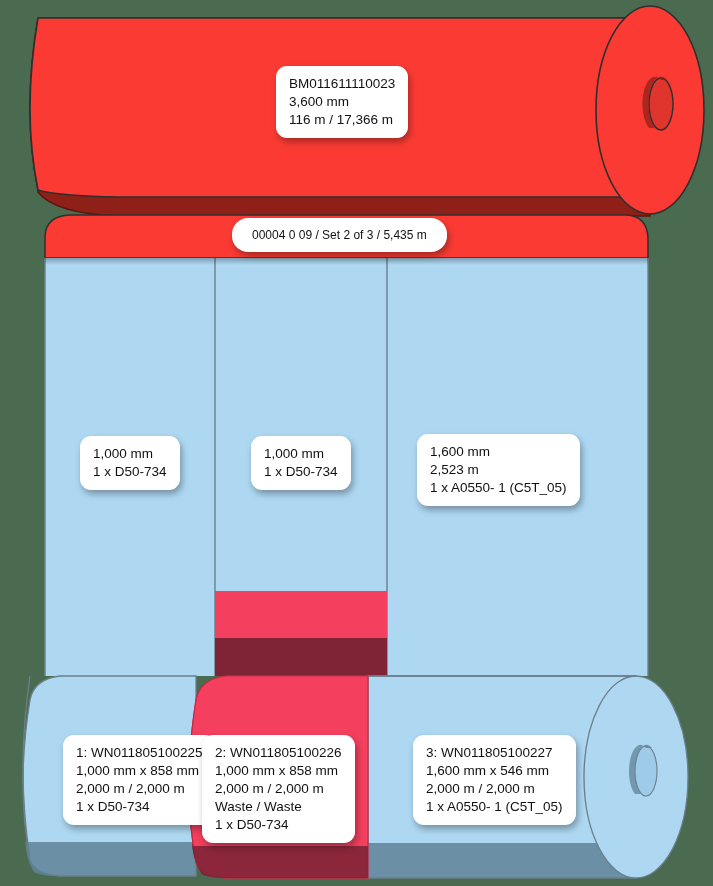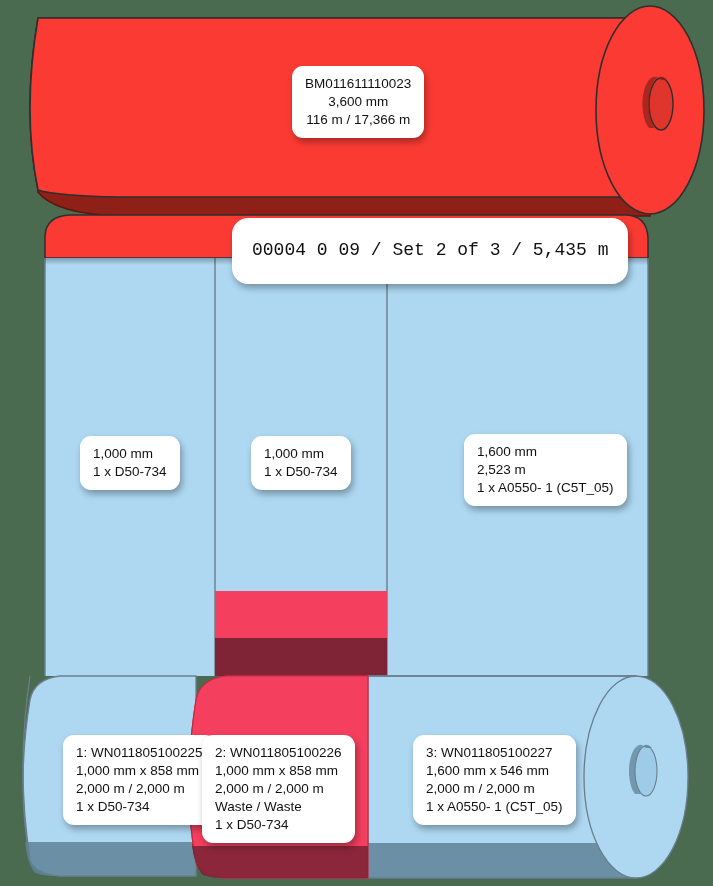--- a/index.html
+++ b/index.html
@@ -36,33 +36,33 @@
     line-height: 1.33;
     white-space: nowrap;
     font-family: "Liberation Sans", sans-serif;
   }
   .label .line { display: block; }
   .pill {
     position: absolute;
     background: #ffffff;
     border-radius: 16px;
     box-shadow: 2px 4px 7px rgba(0,0,0,0.33);
-    padding: 22px 20px;
+    padding: 10px 20px;
     color: #111111;
-    font-size: 18px;
+    font-size: 12px;
     line-height: 1.2;
     white-space: nowrap;
-    font-family: Liberation Mono, monospace;
+    font-family: Liberation Sans, sans-serif;
   }
   
-  #label-parent-roll { left: 292px; top: 66px; text-align: center; }
+  #label-parent-roll { left: 276px; top: 66px; }
   #pill-set-info     { left: 232px; top: 218px; }
   #label-web-1 { left: 80px;  top: 436px; }
   #label-web-2 { left: 251px; top: 436px; }
-  #label-web-3 { left: 464px; top: 434px; }
+  #label-web-3 { left: 417px; top: 434px; }
   #label-roll-1 { left: 31px;  top: 735px; margin-left: 32px; }
   #label-roll-2 { left: 202px; top: 735px; }
   #label-roll-3 { left: 413px; top: 735px; }
 </style>
 </head>
 <body style="background: rgb(74, 107, 79);">
 
 <div id="stage">
 
   <svg id="diagram-svg" viewBox="0 0 713 886">

